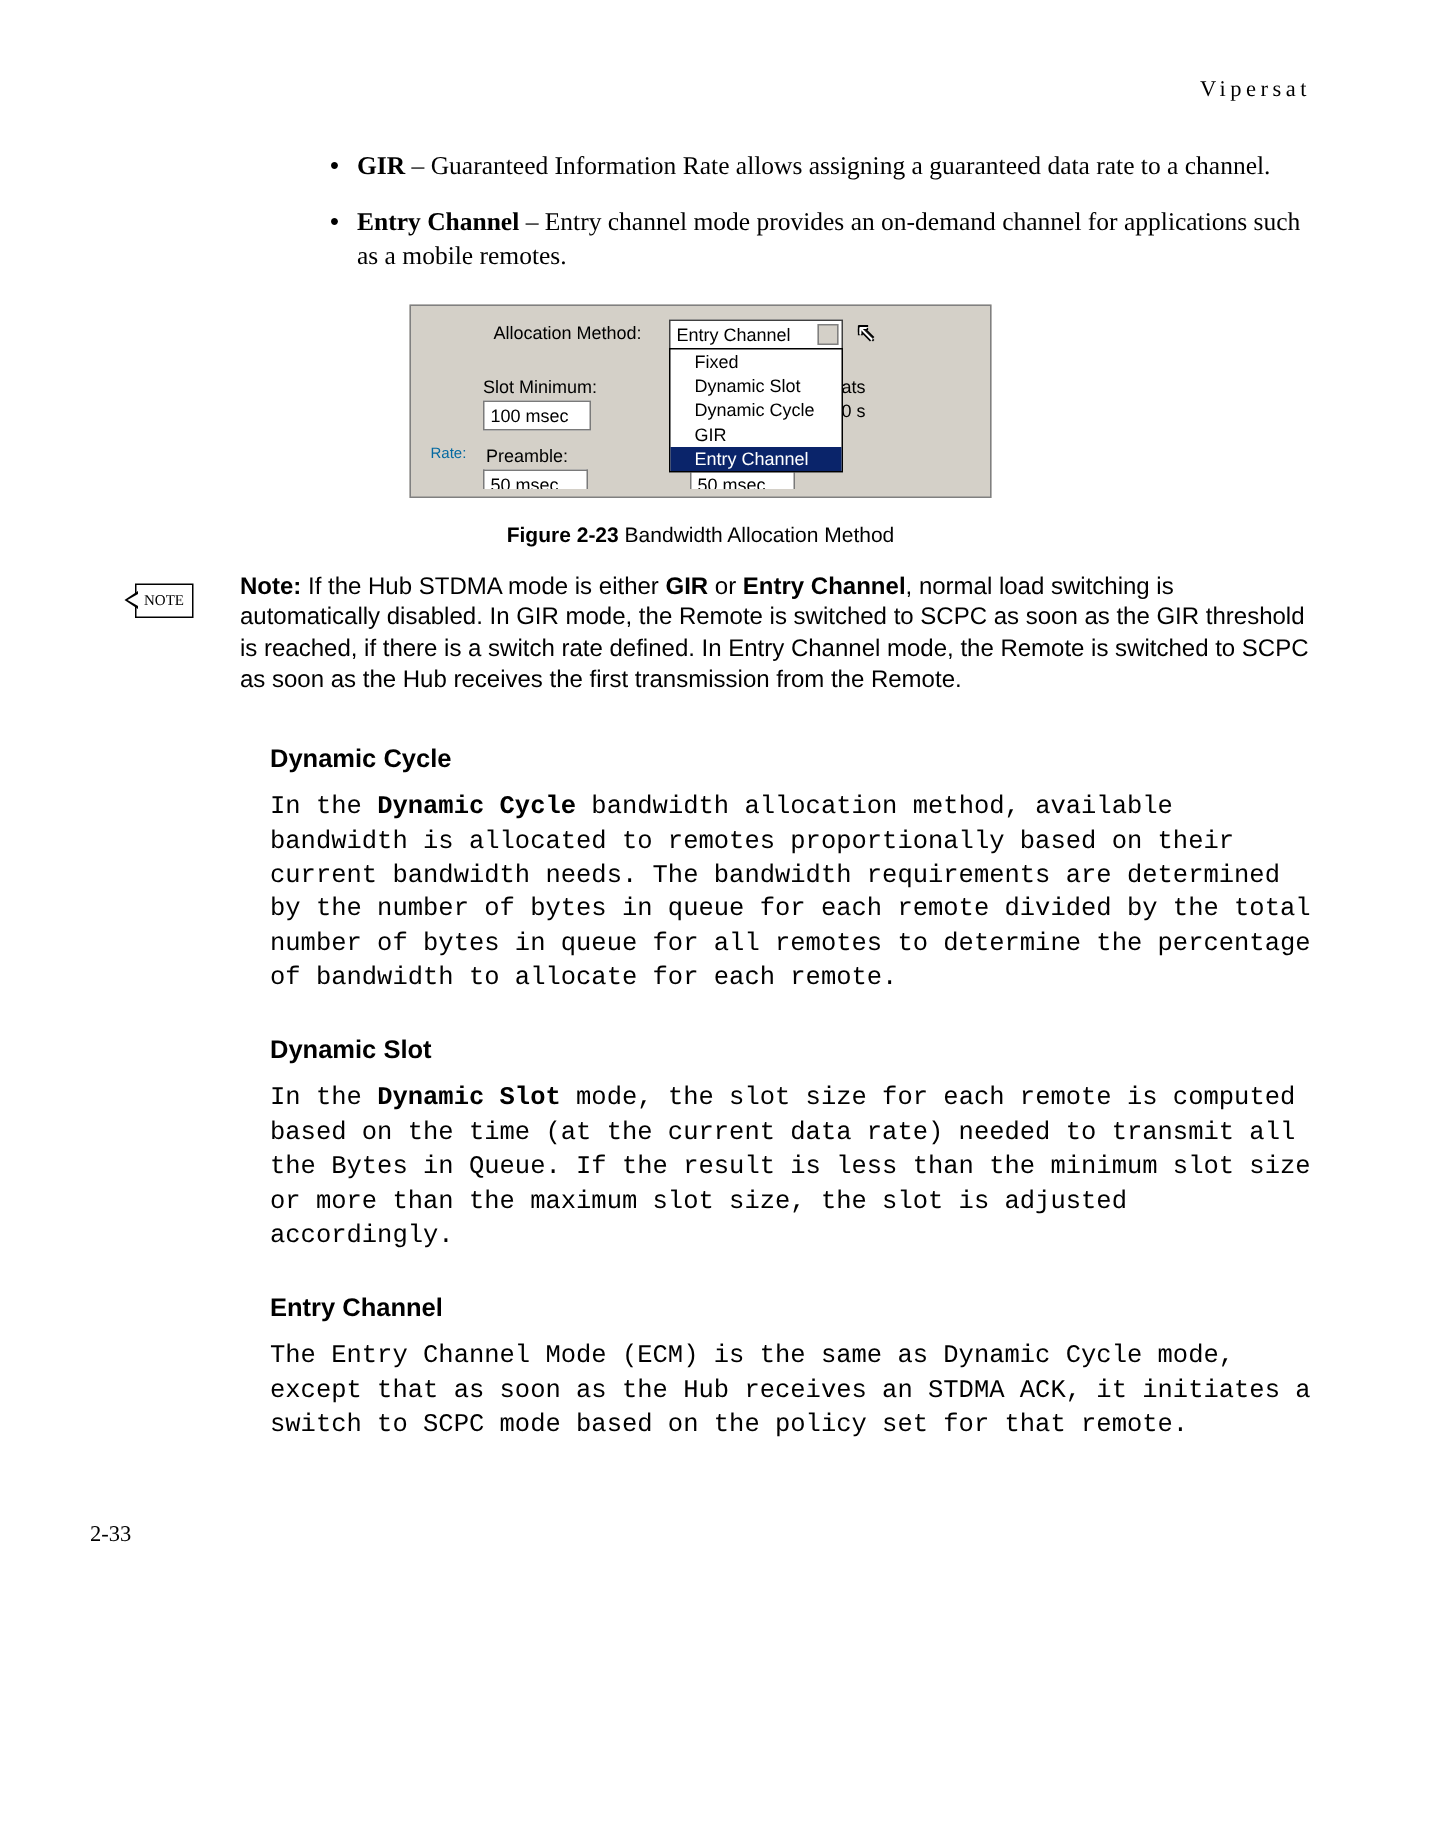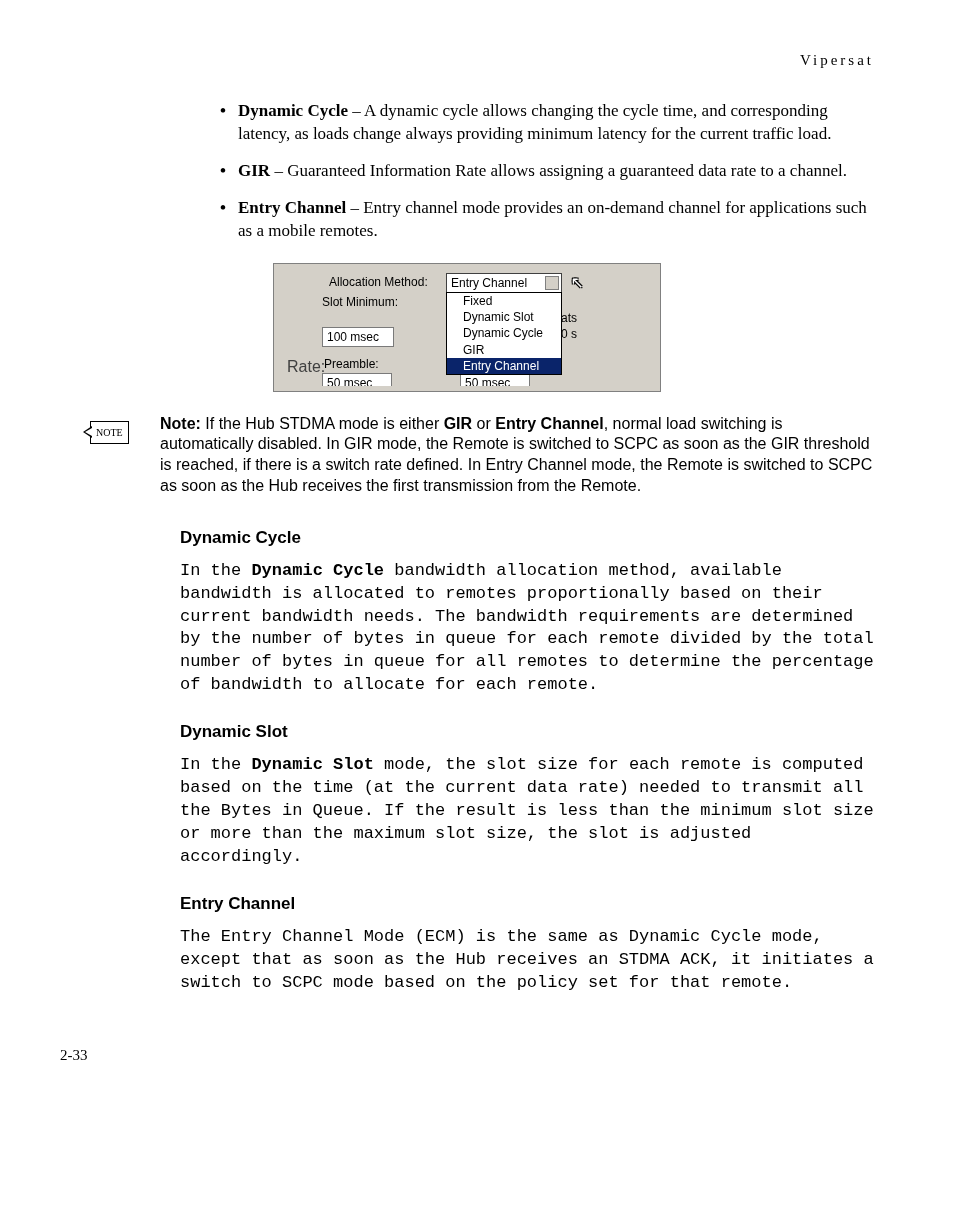--- a/index.html
+++ b/index.html
@@ -79,27 +79,27 @@
     background: #fff;
     border: 1px solid #000;
     font-size: 12px;
     width: 114px;
     z-index: 5;
   }
   .fig-dropdown div { padding: 0 16px; white-space: nowrap; }
   .fig-dropdown .sel { background: #0a246a; color: #fff; }
   .fig-container { position: relative; height: 118px; }
   .fig-under-label1 {
-    position: absolute; top: 24px; left: 40px; font-size: 12px;
+    position: absolute; top: 40px; left: 40px; font-size: 12px;
   }
   .fig-under-input1 {
     position: absolute; top: 57px; left: 40px; font-size: 12px;
     background:#fff; border:1px solid #7a7a7a; padding:1px 4px; width:62px;
   }
-  .fig-rate { position:absolute; top:86px; left:5px; font-size:16px; color:#404040;}
+  .fig-rate { position:absolute; top:86px; left:5px; font-size:10px; color:#0369a1;}
   .fig-preamble { position:absolute; top:86px; left:42px; font-size:12px;}
   .fig-preamble-box, .fig-guard-box {
     position:absolute; top:103px; font-size:12px;
     background:#fff; border:1px solid #7a7a7a; border-bottom:none; padding:1px 4px; width:60px; height:10px; overflow:hidden;
   }
   .fig-preamble-box { left:40px; }
   .fig-guard-box { left:178px; }
   .fig-guard-label {
     position:absolute; top:88px; left:178px;
     background:#0a246a; color:#fff; font-size:11px; padding:0 2px;
@@ -145,23 +145,20 @@
   .para b { font-weight:bold; }
   .footer { display:flex; justify-content:space-between; margin-top:50px; font-size:15px; }
   .footer-left { letter-spacing:2px; }
 </style>
 </head>
 <body>
 
 <div class="header-right">Vipersat</div>
 
 <ul class="bullet-list">
-  <li>
-    <span class="bullet-term">Dynamic Cycle</span><span> – A dynamic cycle allows changing the cycle time, and corresponding latency, as loads change always providing minimum latency for the current traffic load.</span>
-  </li>
   <li>
     <span class="bullet-term">GIR</span><span> – Guaranteed Information Rate allows assigning a guaranteed data rate to a channel.</span>
   </li>
   <li>
     <span class="bullet-term">Entry Channel</span><span> – Entry channel mode provides an on-demand channel for applications such as a mobile remotes.</span>
   </li>
 </ul>
 
 <div class="figure-wrap">
   <div class="fig-box">
@@ -180,20 +177,23 @@
       <span class="fig-10s">10 s</span>
       <span class="fig-under-label1">Slot Minimum:</span>
       <div class="fig-under-input1">100 msec</div>
       <span class="fig-rate">Rate:</span>
       <span class="fig-preamble">Preamble:</span>
       <div class="fig-preamble-box">50 msec</div>
       <span class="fig-guard-label">Entry Channel</span>
       <div class="fig-guard-box">50 msec</div>
     </div>
   </div>
+  <div class="figure-caption">
+    <span class="figb">Figure 2-23</span><span>   Bandwidth Allocation Method</span>
+  </div>
 </div>
 
 <div class="note-row">
   <div class="note-icon-wrap">
     <span class="note-icon">NOTE</span>
   </div>
   <div class="note-body">
     <span class="nbold">Note:</span><span> If the Hub STDMA mode is either </span><span class="nbold">GIR</span><span> or </span><span class="nbold">Entry Channel</span><span>, normal load switching is automatically disabled. In GIR mode, the Remote is switched to SCPC as soon as the GIR threshold is reached, if there is a switch rate defined. In Entry Channel mode, the Remote is switched to SCPC as soon as the Hub receives the first transmission from the Remote.</span>
   </div>
 </div>

